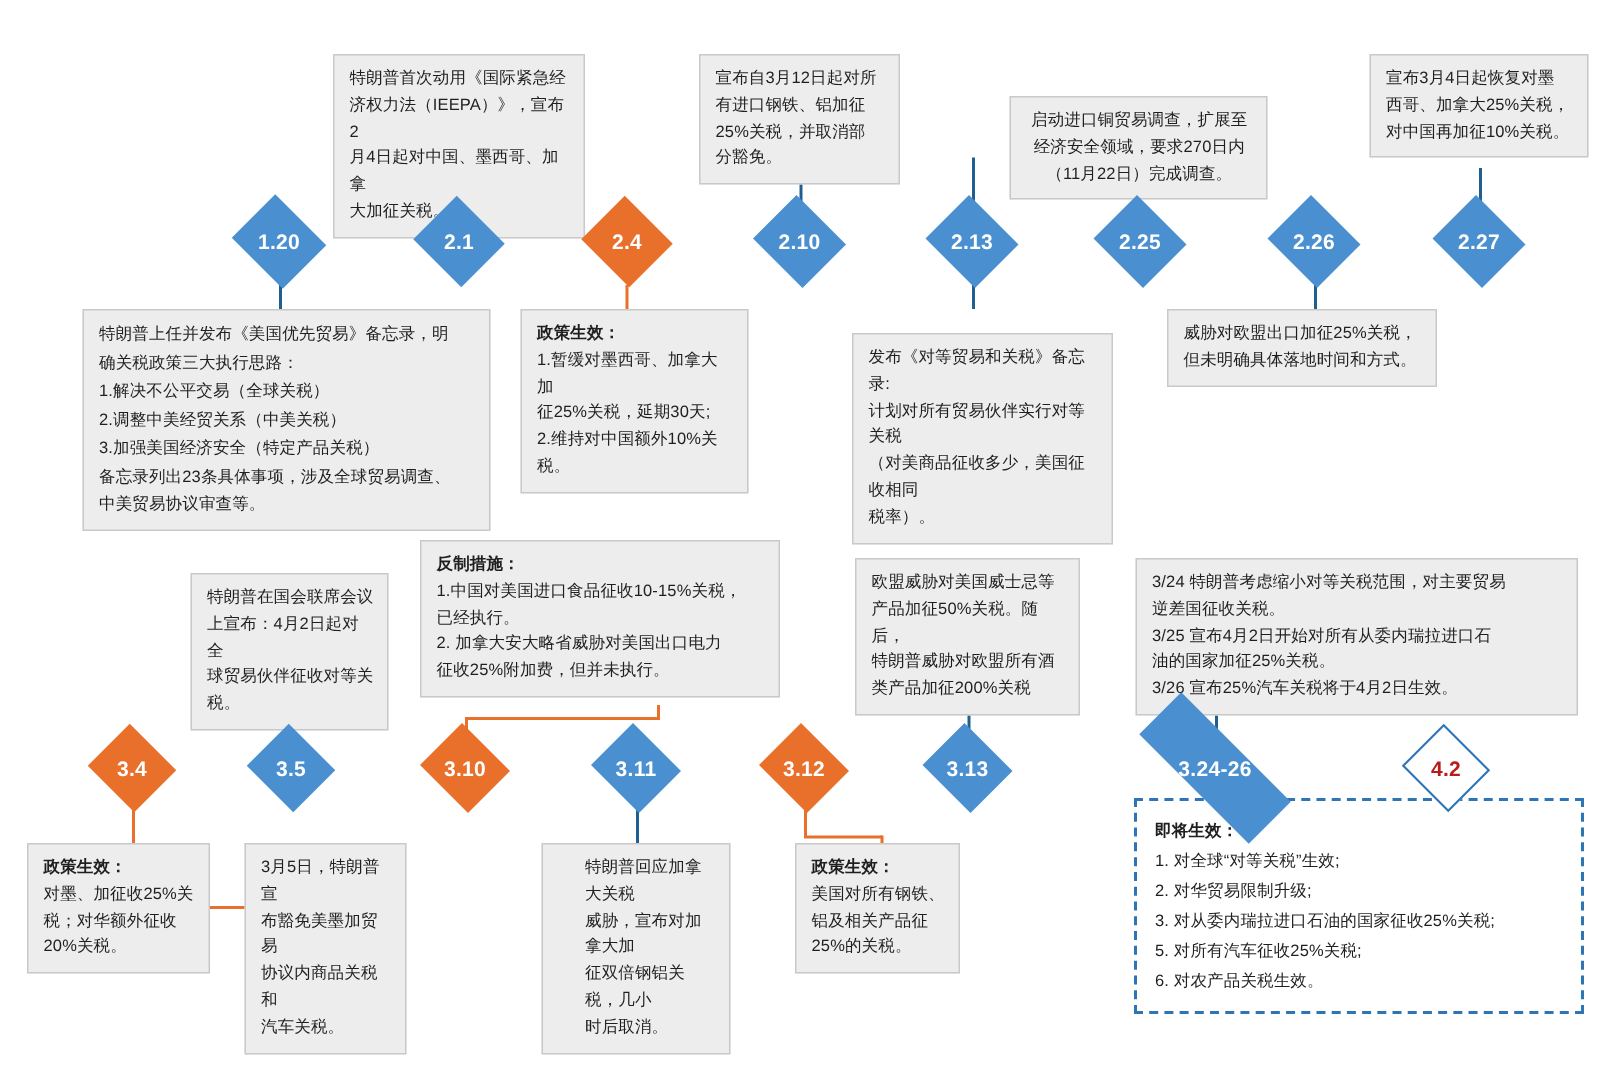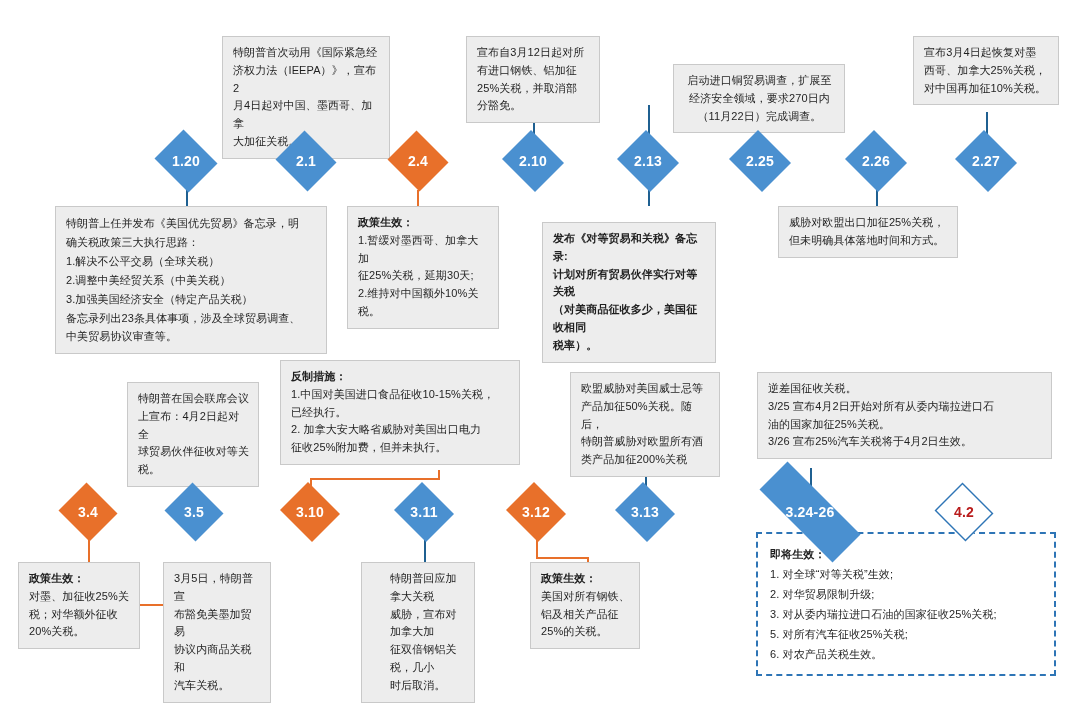--- a/index.html
+++ b/index.html
@@ -174,21 +174,21 @@
     <span class="ln">中美贸易协议审查等。</span>
   </div>
 
   <div class="box" style="left:347px;top:206px;width:152px;">
     <span class="ttl">政策生效：</span>
     <span class="ln">1.暂缓对墨西哥、加拿大加</span>
     <span class="ln">征25%关税，延期30天;</span>
     <span class="ln">2.维持对中国额外10%关税。</span>
   </div>
 
-  <div class="box" style="left:542px;top:222px;width:174px;font-weight:bold;">
+  <div class="box" style="left:568px;top:222px;width:174px;">
     <span class="ln">发布《对等贸易和关税》备忘录:</span>
     <span class="ln">计划对所有贸易伙伴实行对等关税</span>
     <span class="ln"> （对美商品征收多少，美国征收相同</span>
     <span class="ln">税率）。</span>
   </div>
 
   <div class="box" style="left:778px;top:206px;width:180px;">
     <span class="ln">威胁对欧盟出口加征25%关税，</span>
     <span class="ln">但未明确具体落地时间和方式。</span>
   </div>
@@ -209,20 +209,21 @@
   </div>
 
   <div class="box" style="left:570px;top:372px;width:150px;">
     <span class="ln">欧盟威胁对美国威士忌等</span>
     <span class="ln">产品加征50%关税。随后，</span>
     <span class="ln">特朗普威胁对欧盟所有酒</span>
     <span class="ln">类产品加征200%关税</span>
   </div>
 
   <div class="box" style="left:757px;top:372px;width:295px;">
+    <span class="ln">3/24 特朗普考虑缩小对等关税范围，对主要贸易</span>
     <span class="ln">逆差国征收关税。</span>
     <span class="ln">3/25 宣布4月2日开始对所有从委内瑞拉进口石</span>
     <span class="ln">油的国家加征25%关税。</span>
     <span class="ln">3/26 宣布25%汽车关税将于4月2日生效。</span>
   </div>
 
   <div class="dia orange" style="left:57px;top:484px;width:62px;height:56px;">
     <span class="shape"></span>
     <span class="lbl">3.4</span>
   </div>
@@ -262,21 +263,21 @@
     <span class="ln">20%关税。</span>
   </div>
 
   <div class="box" style="left:163px;top:562px;width:108px;">
     <span class="ln">3月5日，特朗普宣</span>
     <span class="ln">布豁免美墨加贸易</span>
     <span class="ln">协议内商品关税和</span>
     <span class="ln">汽车关税。</span>
   </div>
 
-  <div class="box" style="left:361px;top:562px;width:114px;padding-left:28px;">
+  <div class="box" style="left:361px;top:562px;width:126px;padding-left:28px;">
     <span class="ln">特朗普回应加拿大关税</span>
     <span class="ln">威胁，宣布对加拿大加</span>
     <span class="ln">征双倍钢铝关税，几小</span>
     <span class="ln">时后取消。</span>
   </div>
 
   <div class="box" style="left:530px;top:562px;width:110px;">
     <span class="ttl">政策生效：</span>
     <span class="ln">美国对所有钢铁、</span>
     <span class="ln">铝及相关产品征</span>

